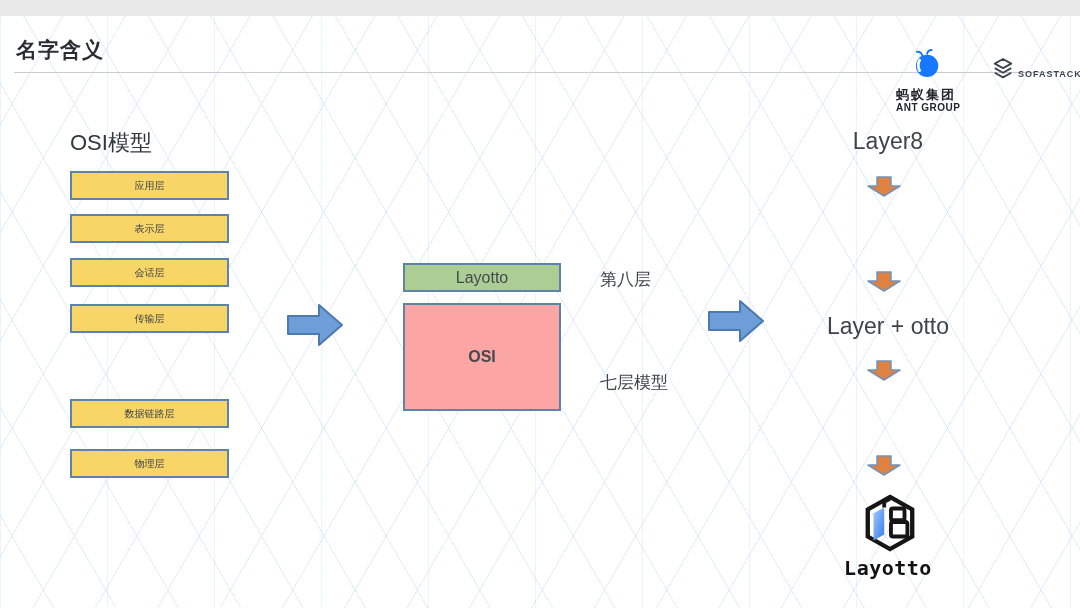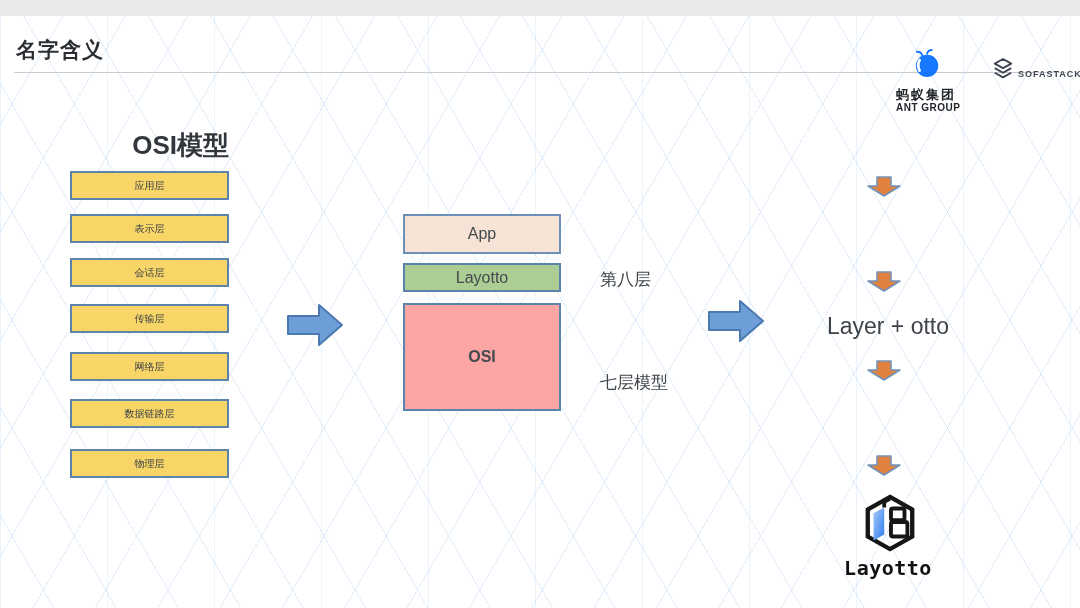--- a/index.html
+++ b/index.html
@@ -22,21 +22,21 @@
   
   .slide-title { left:16px; top:20px; font-size:21px; font-weight:bold; color:#2a2e33; letter-spacing:1px; }
   .header-line { left:14px; right:14px; top:56px; height:1px; background:#c9cdd2; }
   .ant-logo { left:896px; top:33px; display:flex; align-items:center; gap:5px;flex-direction:column; }
   .ant-text-cn { font-size:13px; font-weight:bold; color:#22262b; letter-spacing:2px; line-height:14px; }
   .ant-text-en { font-size:10px; font-weight:bold; color:#22262b; letter-spacing:0.5px; line-height:12px; }
   .sofa-logo { left:992px; top:42px; display:flex; align-items:center; gap:4px; }
   .sofa-label { font-size:9px; font-weight:bold; color:#3d4450; letter-spacing:1px; }
 
   
-  .osi-title { left:70px; top:112px; width:159px; text-align:right; font-size:26px; font-weight:bold; color:#32373d; }
+  .osi-title { left:70px; top:112px; width:159px; text-align:left; font-size:22px; font-weight:normal; color:#32373d; }
   .osi-layer {
     left:70px; width:159px; height:29px;
     background:#f7d567; border:2px solid #5e83ab;
     display:flex; align-items:center; justify-content:center;
     font-size:10px; color:#3d4247;
   }
 
   
   .stack-box {
     left:403px; width:158px; border:2px solid #5e83ab;
@@ -105,41 +105,40 @@
     <span>
       <span class="sofa-label">SOFASTACK</span>
     </span>
   </div>
 
   <div class="osi-title abs">OSI模型</div>
   <div class="osi-layer abs" style="top:155px">应用层</div>
   <div class="osi-layer abs" style="top:198px">表示层</div>
   <div class="osi-layer abs" style="top:288px">传输层</div>
   <div class="osi-layer abs" style="top:242px">会话层</div>
-  <div class="osi-layer abs" style="top:336px">网络层</div>
   <div class="osi-layer abs" style="top:383px">数据链路层</div>
   <div class="osi-layer abs" style="top:433px">物理层</div>
 
   <span class="blue-arrow abs ba-left">
     <svg width="57" height="44" viewBox="0 0 57 44">
       <polygon points="1,13 32,13 32,2 55,22 32,42 32,31 1,31" fill="#6D9ED8" stroke="#4B79B0" stroke-width="2" stroke-linejoin="round"></polygon>
     </svg>
   </span>
   <span class="blue-arrow abs ba-right">
     <svg width="57" height="44" viewBox="0 0 57 44">
       <polygon points="1,13 32,13 32,2 55,22 32,42 32,31 1,31" fill="#6D9ED8" stroke="#4B79B0" stroke-width="2" stroke-linejoin="round"></polygon>
     </svg>
   </span>
 
-  <div class="stack-box app-box abs">App</div>
   <div class="stack-box layotto-box abs">Layotto</div>
   <div class="stack-box osi-box abs">OSI</div>
   <div class="side-label lbl-eighth abs">第八层</div>
   <div class="side-label lbl-seven abs">七层模型</div>
 
+  <div class="step step-0 abs">Layer8</div>
   <span class="down-arrow abs da-0">
     <svg width="34" height="21" viewBox="0 0 34 21">
       <polygon points="10,1 24,1 24,10 33,10 17,20 1,10 10,10" fill="#E0813F" stroke="#7292BB" stroke-width="1.5" stroke-linejoin="round"></polygon>
     </svg>
   </span>
   <span class="down-arrow abs da-1">
     <svg width="34" height="21" viewBox="0 0 34 21">
       <polygon points="10,1 24,1 24,10 33,10 17,20 1,10 10,10" fill="#E0813F" stroke="#7292BB" stroke-width="1.5" stroke-linejoin="round"></polygon>
     </svg>
   </span>

